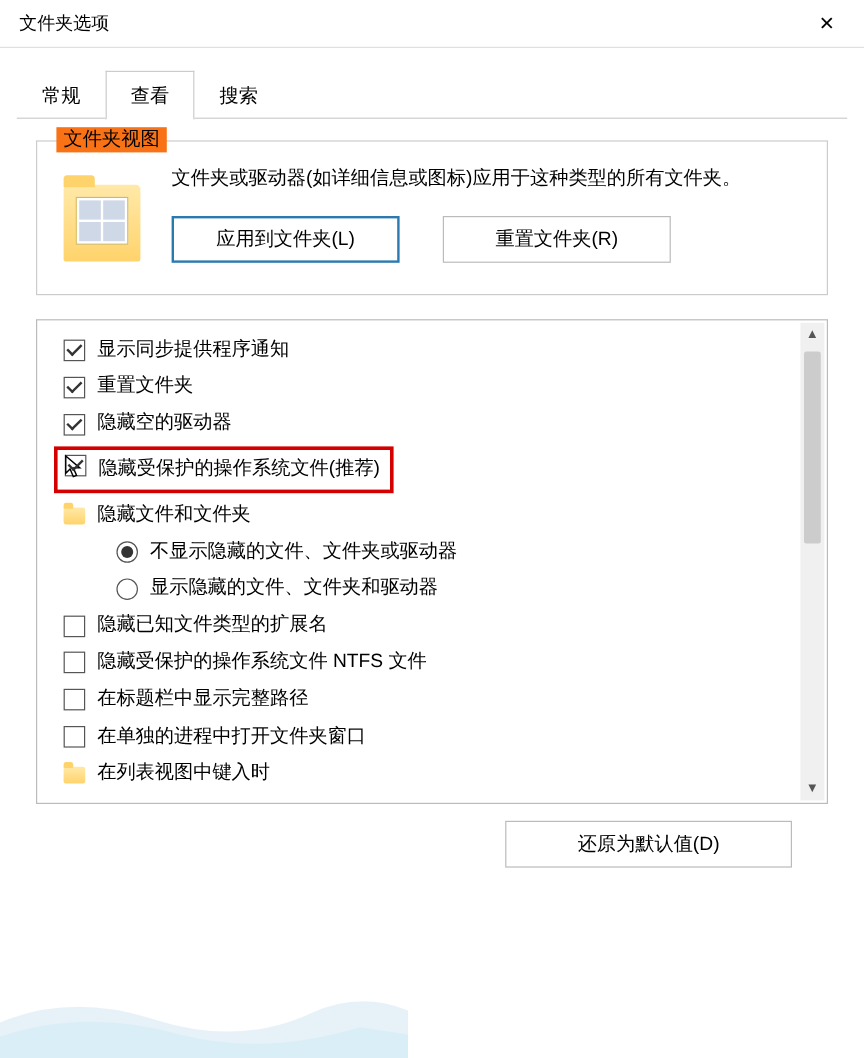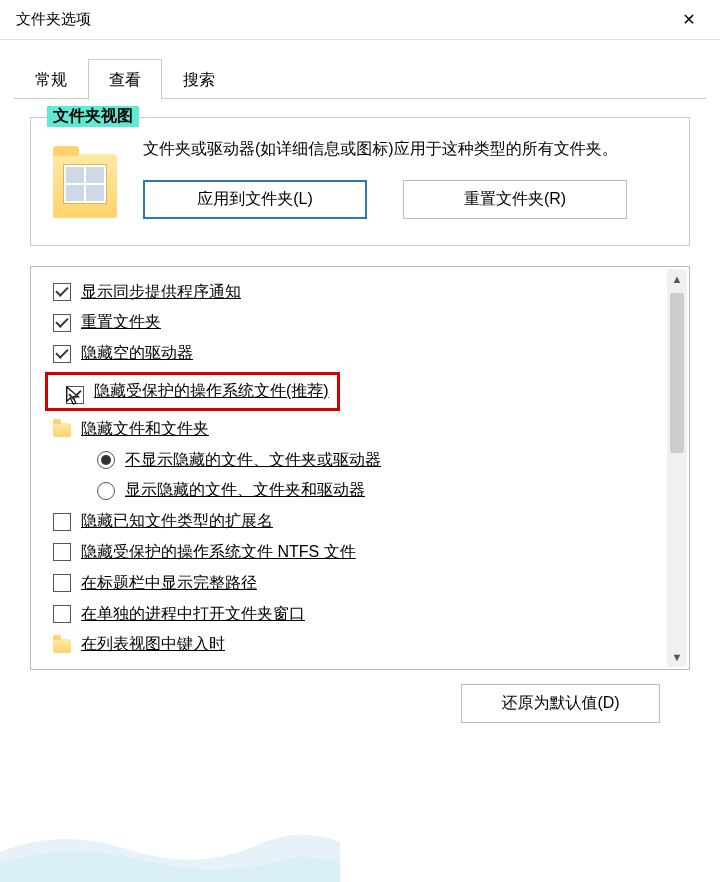--- a/index.html
+++ b/index.html
@@ -56,24 +56,23 @@
   }
   .groupbox {
     border: 1px solid #ccc;
     padding: 18px 22px 26px 22px;
     position: relative;
     margin-bottom: 20px;
   }
   .groupbox-label {
     position: absolute;
     top: -12px; left: 16px;
-    background: #5eead4;
+    background: #f97316;
     padding: 0 6px;
     font-size: 16px;
-    font-weight: bold;
   }
   .fv-body { display: flex; gap: 26px; align-items: flex-start; }
   .folder-icon {
     width: 64px; height: 64px;
     background: linear-gradient(#ffe9a8, #ffd36b);
     border-radius: 4px 4px 2px 2px;
     position: relative;
     margin-top: 18px;
     flex-shrink: 0;
   }
@@ -88,21 +87,21 @@
     display: grid; grid-template-columns: 1fr 1fr; grid-template-rows: 1fr 1fr; gap: 2px; padding: 2px;
   }
   .folder-icon .thumb span { background: #cfd8e6; }
   .fv-right { flex: 1; }
   .fv-desc { font-size: 16px; line-height: 1.6; margin-bottom: 18px; }
   .fv-buttons { display: flex; gap: 36px; }
   .btn {
     border: 1px solid #bbb;
     background: #fff;
     padding: 8px 0;
-    width: 224px;
+    width: 190px;
     text-align: center;
     font-size: 16px;
     cursor: pointer;
     font-family: inherit;
   }
   .btn.primary {
     border: 2px solid #2a7ab0;
     padding: 7px 0;
   }
   .adv-label { font-size: 16px; margin: 14px 0 8px 2px; }
@@ -126,21 +125,20 @@
   .scroll-thumb {
     position: absolute; left: 3px; right: 3px; top: 24px; height: 160px;
     background: #ccc; border-radius: 2px; cursor: pointer;
   }
   .scroll-arrow.down { position: absolute; bottom: 0; left: 0; right: 0; }
   .row {
     display: flex; align-items: center; gap: 10px;
     padding: 3px 0 3px 12px;
     font-size: 16px;
     line-height: 1.55;
-    text-decoration: underline;
   }
   .row.indent2 { padding-left: 56px; }
   .chk, .rad {
     width: 18px; height: 18px; flex-shrink: 0;
     border: 1px solid #555; background: #fff;
     display: inline-flex; align-items: center; justify-content: center;
     cursor: pointer;
   }
   .rad { border-radius: 50%; }
   .chk.checked::after {
@@ -154,34 +152,34 @@
   .folder-sm {
     width: 18px; height: 14px; background: linear-gradient(#ffe9a8,#ffd36b);
     border-radius: 2px; position: relative; flex-shrink: 0; margin-top: 2px;
   }
   .folder-sm::before {
     content:""; position:absolute; top:-4px; left:0; width:8px; height:5px;
     background:#ffd36b; border-radius:2px 2px 0 0;
   }
   .highlight-box {
     border: 3px solid #d40000;
-    padding: 4px 8px 4px 18px;
-    display: inline-flex; align-items: flex-end; gap: 10px;
+    padding: 4px 8px 4px 6px;
+    display: inline-flex; align-items: flex-start; gap: 10px;
     position: relative;
   }
   .cursor {
     position: absolute; left: 10px; top: 8px;
     pointer-events: none;
   }
   .cursor svg { width: 18px; height: 22px; }
   .footer {
     display: flex; justify-content: flex-end;
     padding: 14px 30px 0 0;
   }
-  .footer .btn { width: 199px; }
+  .footer .btn { width: 239px; }
   .bg-art {
     position: absolute; left: 0; bottom: 0; width: 340px; height: 60px;
     pointer-events: none; opacity: .5;
   }
 </style>
 </head>
 <body>
 
 <div class="titlebar">
   <span>文件夹选项</span>

